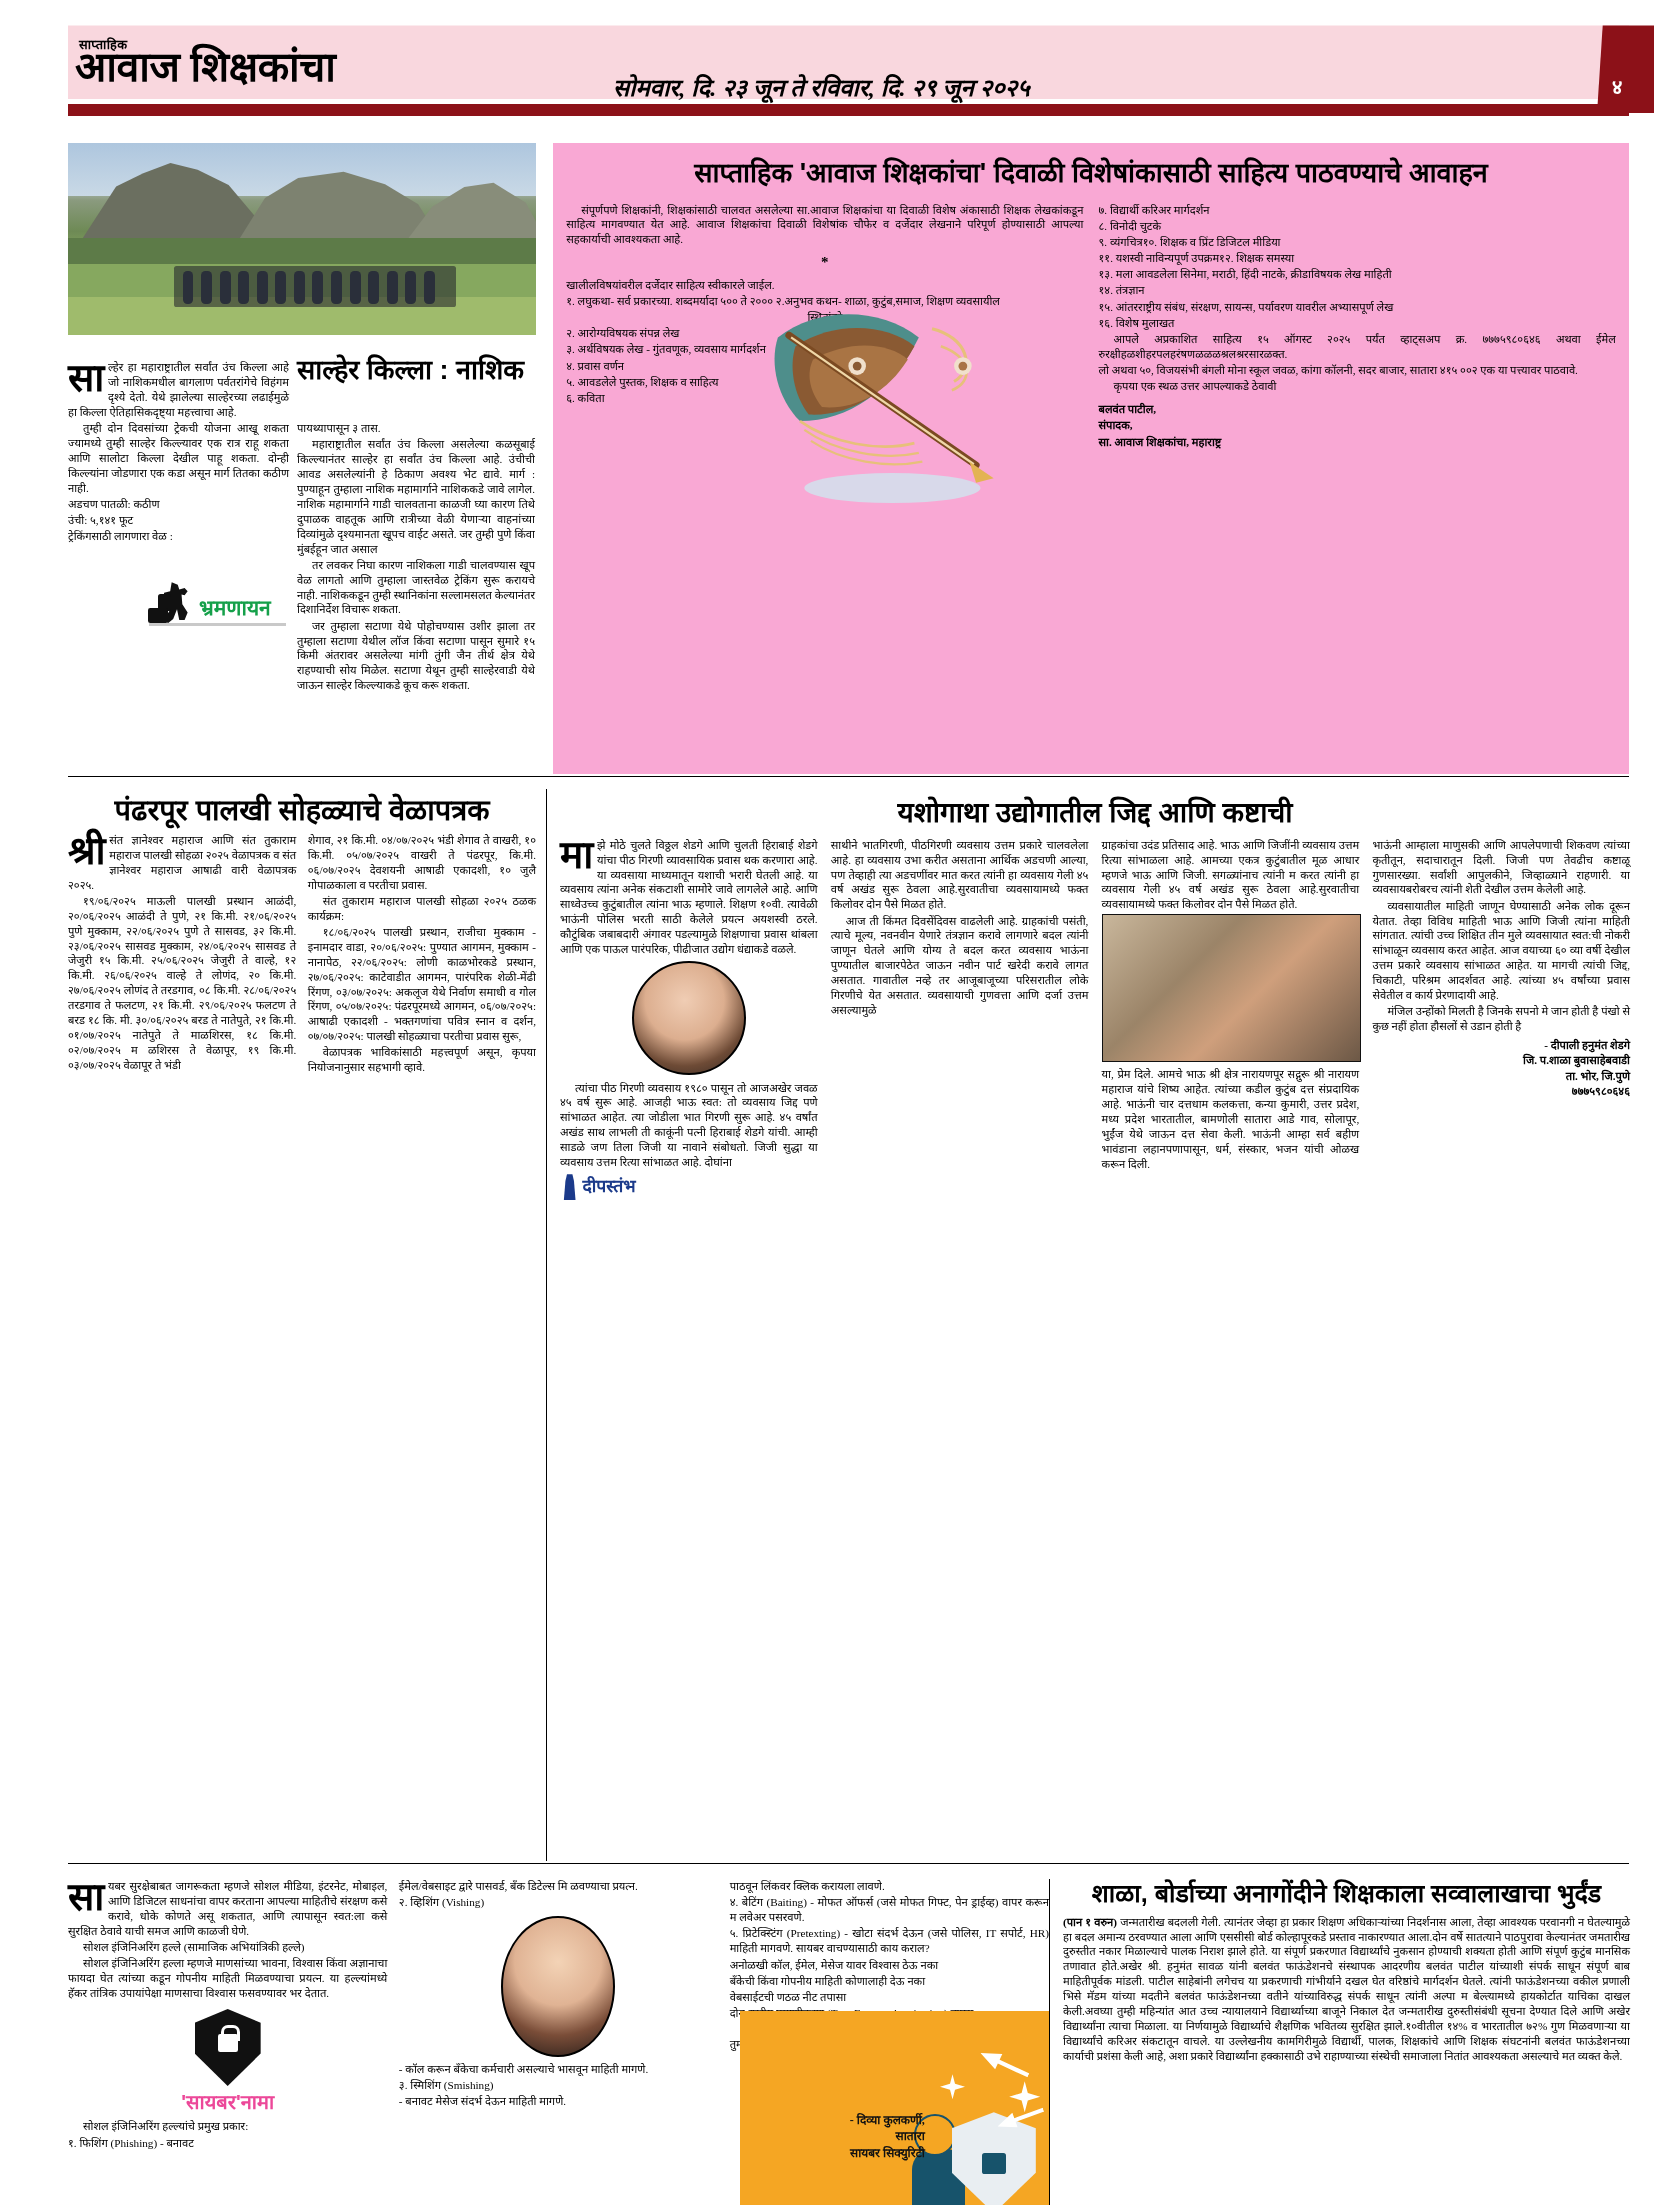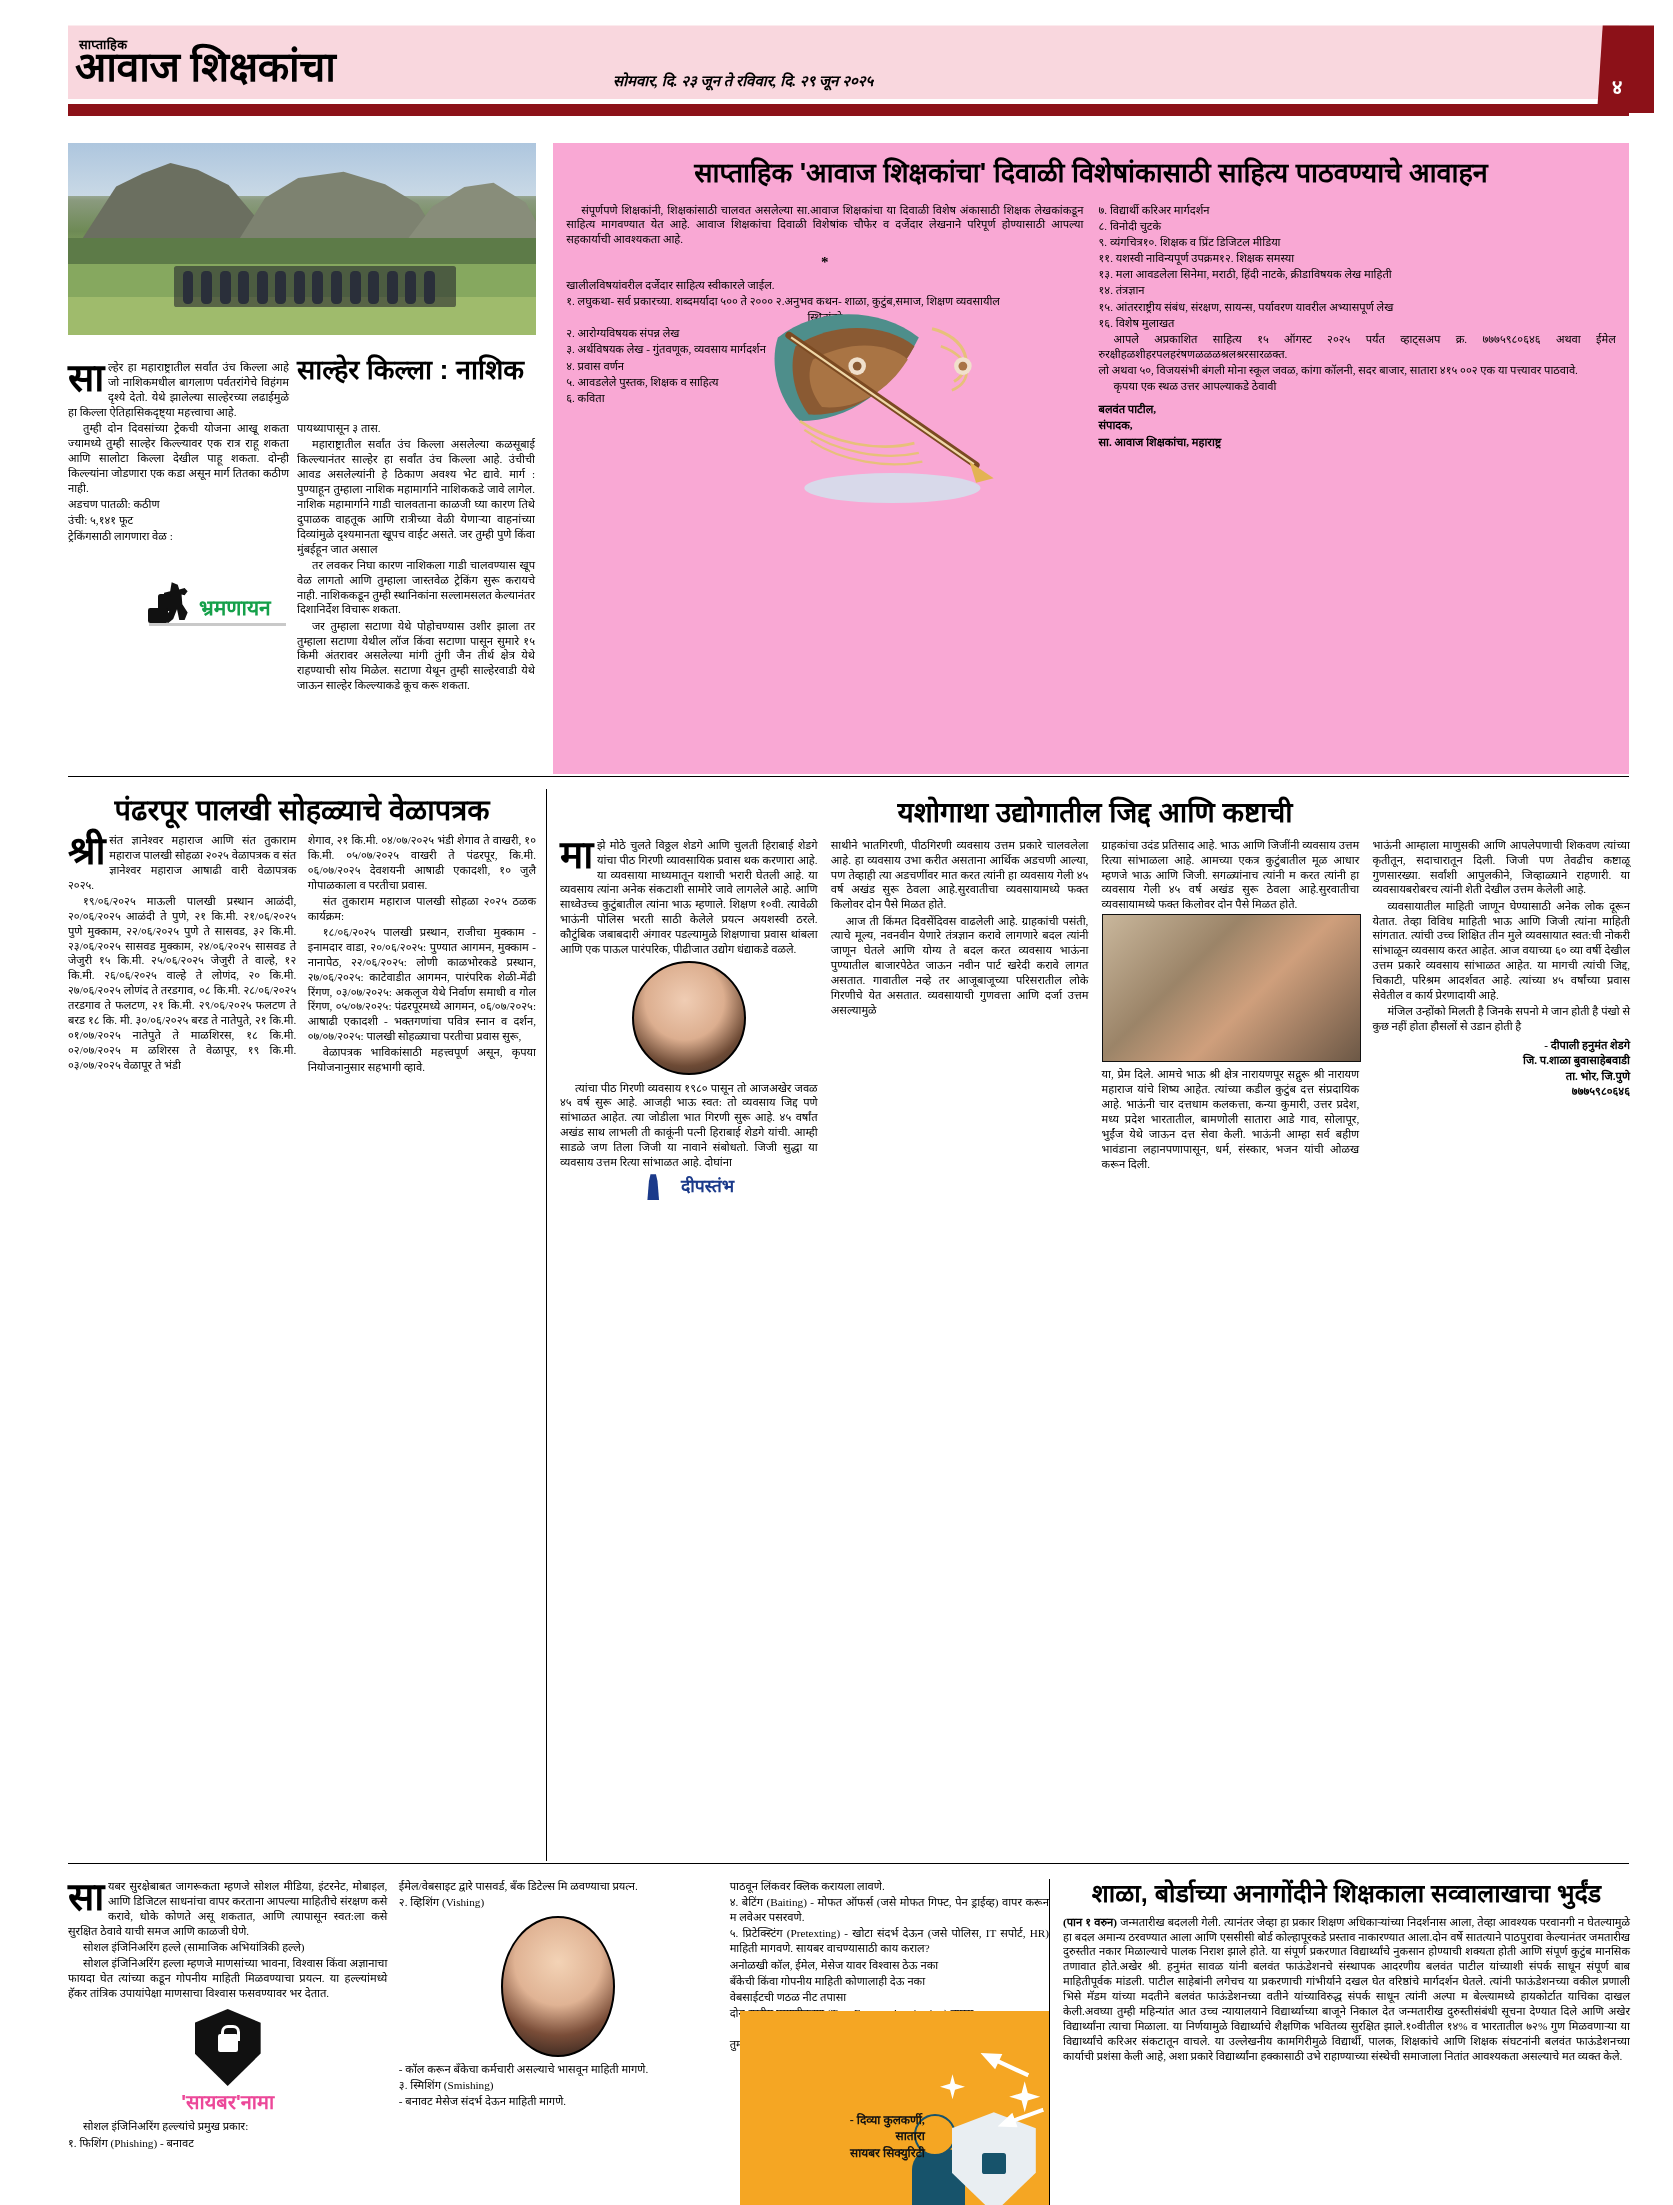--- a/index.html
+++ b/index.html
@@ -11,21 +11,21 @@
   .mh-band{position:absolute;left:68px;right:44px;top:12.3px;height:74px;background:#f9d7de;
            clip-path:polygon(0 0,100% 0,99.2% 100%,0 100%);}
   .mh-band2{position:absolute;left:1597px;top:12.3px;width:57px;height:88px;background:#8c1118;
             clip-path:polygon(10% 0,100% 0,100% 100%,0 100%);}
   .mh-rule{position:absolute;left:68px;right:44px;top:91px;height:11.5px;background:#8c1118;}
   .mh-weekly{position:absolute;left:79px;top:22px;font-family:"Liberation Sans",sans-serif;
              font-weight:bold;font-size:12.8px;letter-spacing:0.4px;}
   .mh-title{position:absolute;left:75px;top:34px;font-family:"Liberation Sans",sans-serif;
             font-weight:bold;font-size:41px;letter-spacing:-0.4px;line-height:1;}
   .mh-date{position:absolute;left:613px;top:57px;font-family:"Liberation Serif",serif;
-           font-weight:bold;font-style:italic;font-size:15px;}
+           font-weight:bold;font-style:italic;font-size:24px;}
   .mh-pageno{position:absolute;left:1612px;top:60px;color:#fff;font-family:"Liberation Sans",sans-serif;
              font-weight:bold;font-size:20px;}
   .body-txt{font-size:11.2px;line-height:1.33;text-align:justify;}
   .body-txt p{margin:0 0 1.3px 0;text-indent:15px;}
   .body-txt p.noind{text-indent:0;}
   .hr-thick{border:0;border-top:1.8px solid #000;margin:0;}
 
   
   .top-wrap{position:absolute;left:68px;top:130px;width:1561px;height:631px;}
 
@@ -83,21 +83,21 @@
 
   .yasho{position:absolute;left:492px;top:0;width:1070px;height:1072px;}
   .yasho-head{font-family:"Liberation Sans",sans-serif;font-weight:bold;font-size:28px;
               text-align:center;margin:2.6px 0 8px 0;}
   .yasho-cols{display:flex;gap:13.2px;position:relative;}
   .yasho-cols .c{flex:1;position:relative;}
   .ph-round{width:110px;height:110px;border-radius:50%;border:2.2px solid #000;margin:4.4px auto 5.3px auto;
             background:radial-gradient(circle at 46% 34%,#f0cdb4 0%,#dcae8f 42%,#6e4b36 70%,#2b2320 100%);}
   .ph-rect{width:100%;height:146px;margin:1.8px 0 5.3px 0;border:1.3px solid #111;
            background:linear-gradient(135deg,#c9b79c 0%,#9b8468 35%,#cf9f7c 58%,#6c5846 100%);}
-  .deep{display:flex;align-items:center;justify-content:center;gap:18px;margin:4.4px 0 5.3px 0;}
+  .deep{display:flex;align-items:center;gap:3px;margin:4.4px 0 5.3px 0;}
   .deep .tower{width:19.4px;height:25.6px;background:#1b3a8a;
                clip-path:polygon(36% 0,64% 0,72% 26%,80% 100%,20% 100%,28% 26%);}
   .deep .wd{font-family:"Liberation Sans",sans-serif;font-weight:bold;font-size:17.6px;color:#1b3a8a;}
   .sign{text-align:right;font-weight:bold;font-size:11.2px;line-height:1.35;margin-top:4.4px;}
 
   
   .bot-wrap{position:absolute;left:68px;top:1866px;width:1561px;height:626px;}
   .cyber{position:absolute;left:0;top:0;width:981px;}
   .cyber-head{font-family:"Liberation Sans",sans-serif;font-weight:bold;font-size:33px;
               color:#1f3a93;margin:0 0 7px 0;}

